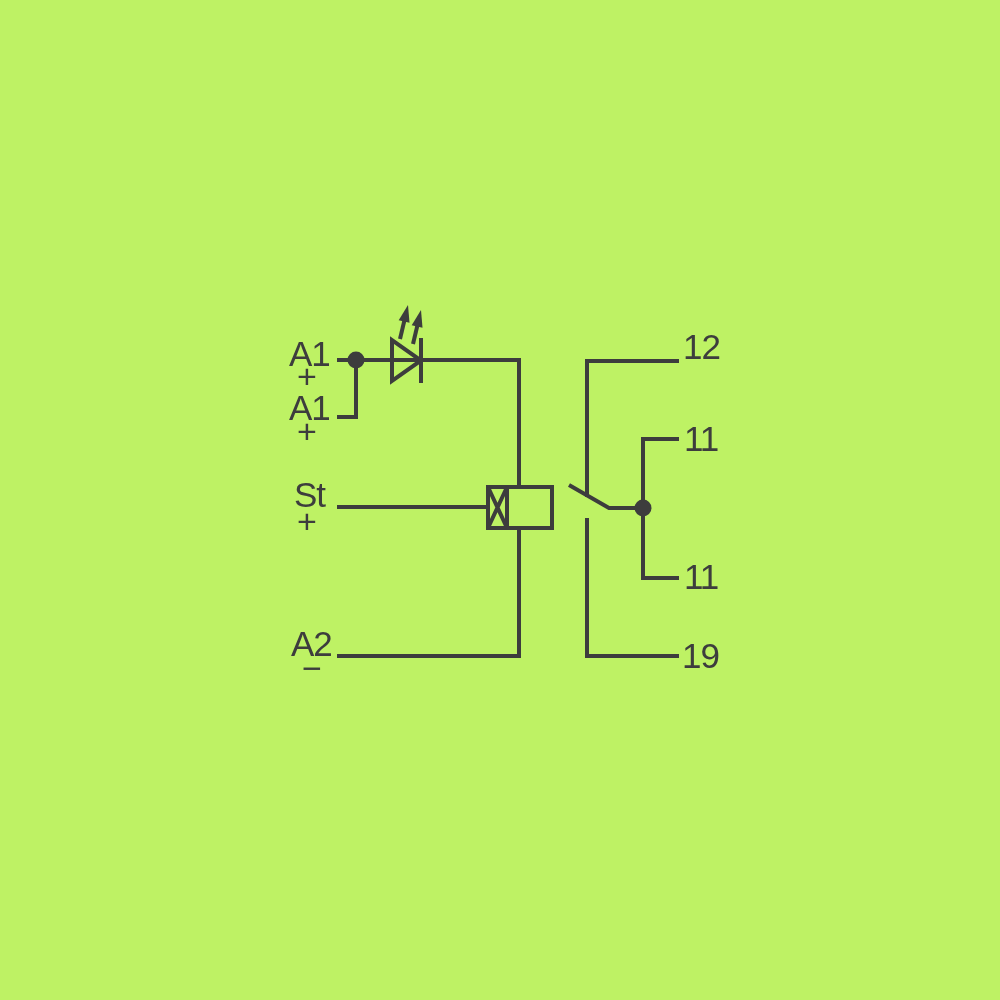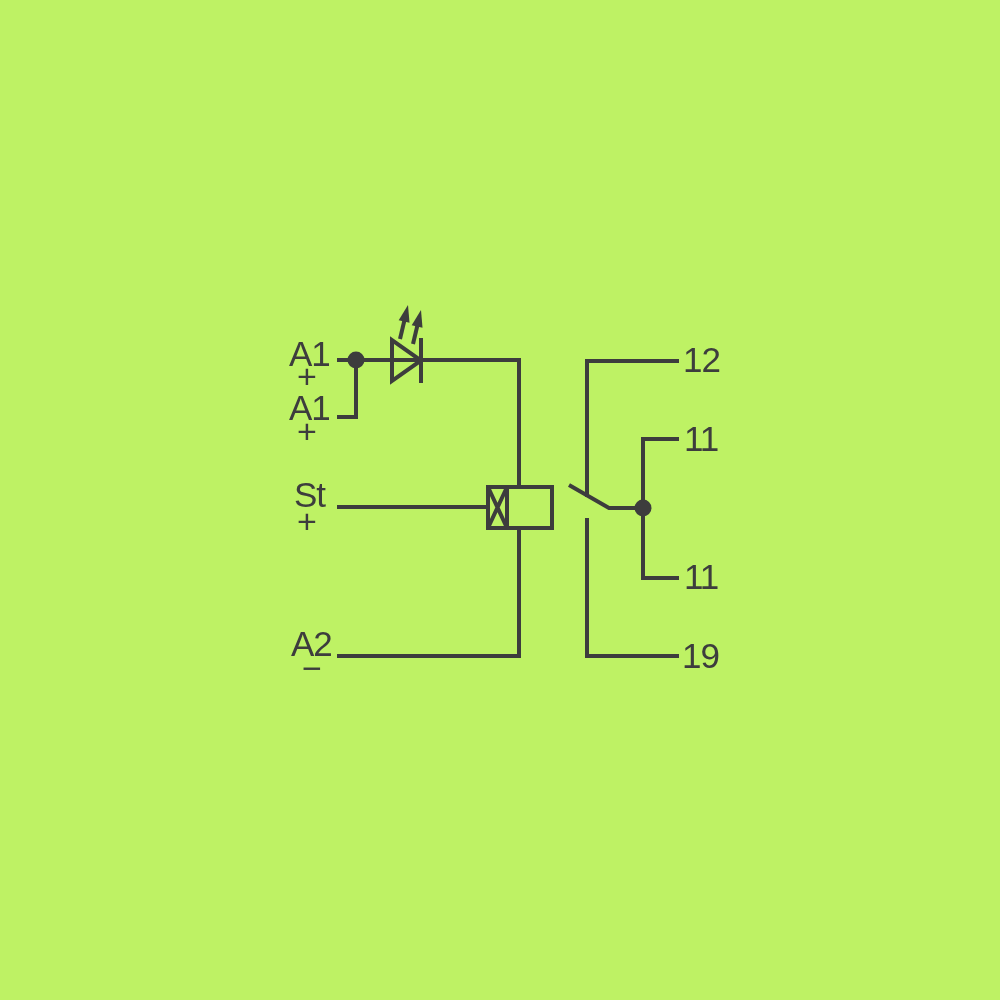--- a/index.html
+++ b/index.html
@@ -82,18 +82,18 @@
 
   <div class="lbl" style="left:289px; top:390px">A1</div>
   <div class="lbl sign" style="left:297px; top:414px">+</div>
 
   <div class="lbl" style="left:294px; top:477px">St</div>
   <div class="lbl sign" style="left:297px; top:504px">+</div>
 
   <div class="lbl" style="left:291px; top:626px">A2</div>
   <div class="lbl sign" style="left:302px; top:651px">−</div>
 
-  <div class="lbl" style="left:683px; top:342px">12</div>
+  <div class="lbl" style="left:683px; top:329px">12</div>
   <div class="lbl" style="left:684px; top:421px">11</div>
   <div class="lbl" style="left:684px; top:559px">11</div>
   <div class="lbl" style="left:682px; top:638px">19</div>
 
 </div>
 
 </body></html>

